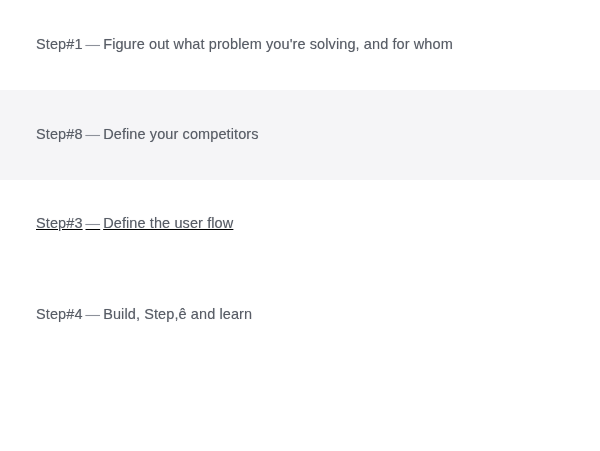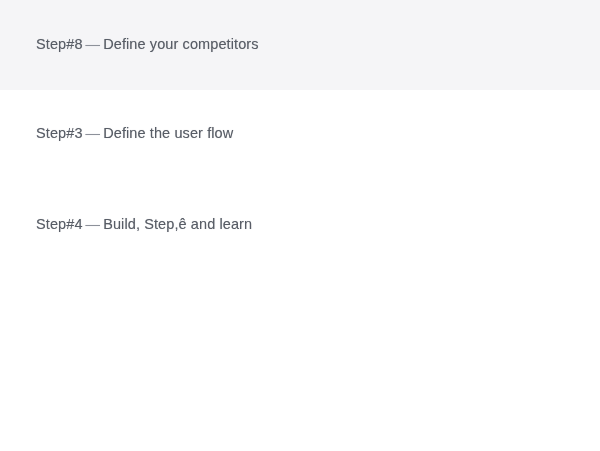--- a/index.html
+++ b/index.html
@@ -22,21 +22,21 @@
   .step-row {
     display: flex;
     align-items: center;
     width: 600px;
     box-sizing: border-box;
     padding-left: 36px;
     padding-right: 20px;
   }
   .step-row.r1 { height: 90px;  background: #ffffff; }
   .step-row.r2 { height: 90px;  background: #f5f5f7; }
-  .step-row.r3 { height: 88px;  background: #ffffff; }
+  .step-row.r3 { height: 88px;  background: #ffffff; text-decoration: underline; }
   .step-row.r4 { height: 90px;  background: #f5f5f7; }
   .step-row.r5 { height: 93px;  background: #ffffff; }
 
   .step-text {
     font-size: 14.5px;
     line-height: 1.35;
     color: #585d66;
     letter-spacing: 0.1px;
     white-space: nowrap;
     
@@ -45,20 +45,23 @@
   }
   .step-label { color: #585d66; }
   .step-sep   { color: #8d919a; padding: 0 3px; }
   .step-desc  { color: #585d66; }
 </style>
 </head>
 <body>
 
 <div class="steps-list">
 
+  <div class="step-row r1">
+    <div class="step-text"><span class="step-label">Step#1</span><span class="step-sep">—</span><span class="step-desc">Figure out what problem you're solving, and for whom</span></div>
+  </div>
 
   <div class="step-row r2">
     <div class="step-text"><span class="step-label">Step#8</span><span class="step-sep">—</span><span class="step-desc">Define your competitors</span></div>
   </div>
 
   <div class="step-row r3">
     <div class="step-text"><span class="step-label">Step#3</span><span class="step-sep">—</span><span class="step-desc">Define the user flow</span></div>
   </div>
 
 

